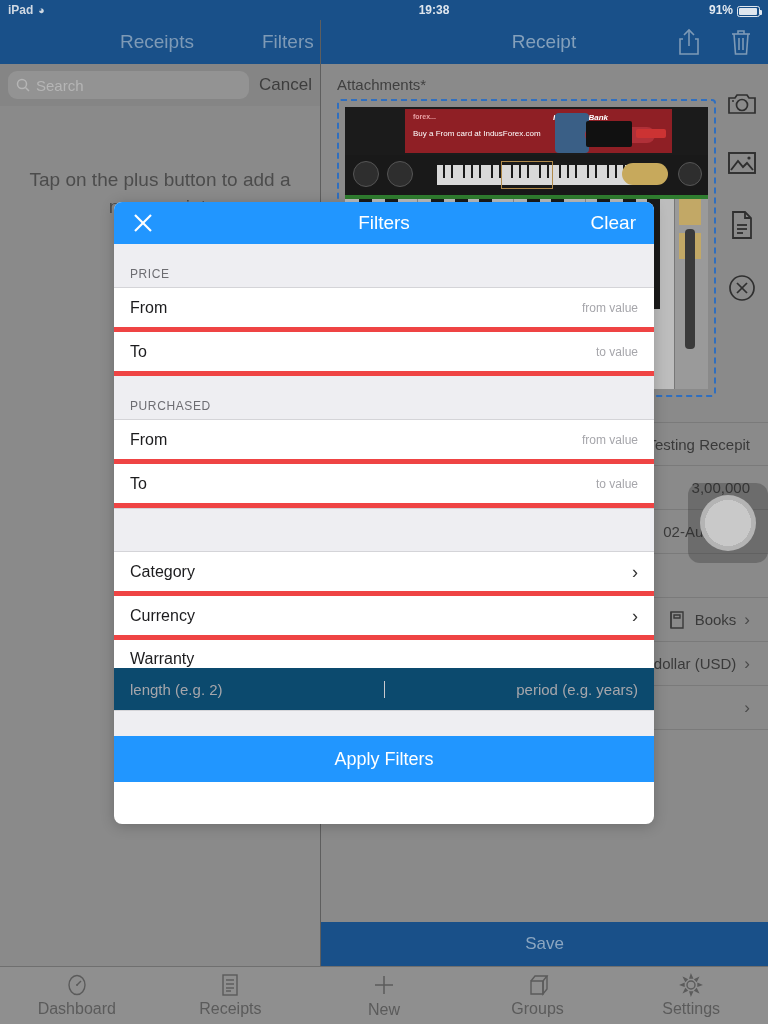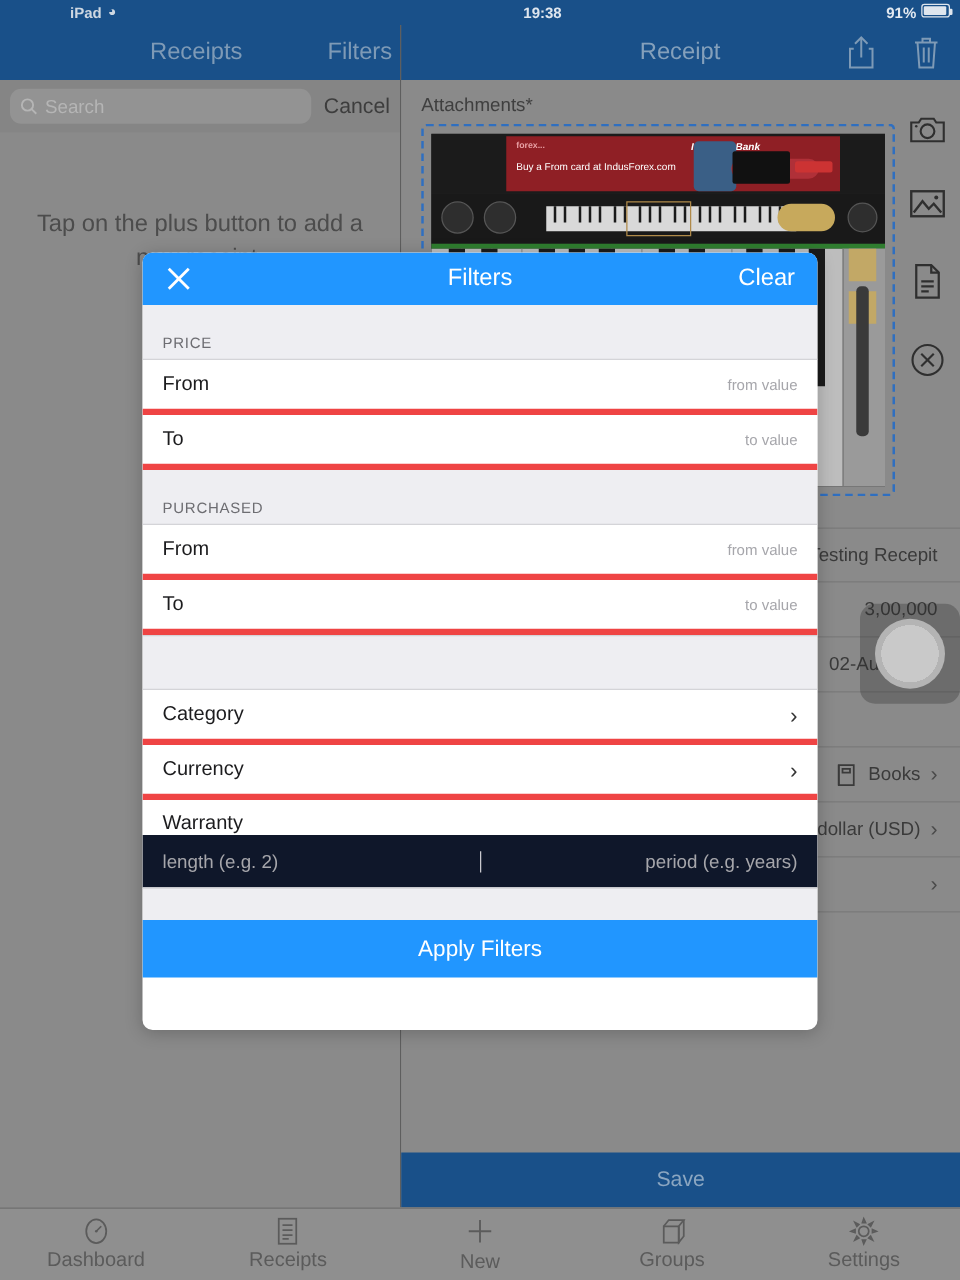--- a/index.html
+++ b/index.html
@@ -13,24 +13,24 @@
 
   
   #app { position: absolute; inset: 0; }
 
   
   .statusbar {
     position: absolute; top: 0; left: 0; width: 768px; height: 20px;
     background: #195089; color: #cfd8e2; font-size: 12px;
     display: flex; align-items: center;
   }
-  .sb-left { position: absolute; left: 8px; display: flex; align-items: center; gap: 5px; font-weight: bold; margin-left: 48px; }
+  .sb-left { position: absolute; left: 8px; display: flex; align-items: center; gap: 5px; font-weight: bold; }
   .sb-time { position: absolute; left: 0; width: 768px; text-align: center; font-weight: bold;
              color: #dfe6ee; padding-left: 100px; }
-  .sb-right { position: absolute; right: 8px; display: flex; align-items: flex-start; gap: 4px; font-weight: bold; color:#e4eaf1;}
+  .sb-right { position: absolute; right: 8px; display: flex; align-items: flex-end; gap: 4px; font-weight: bold; color:#e4eaf1;}
   .batt {
     width: 23px; height: 11px; border: 1px solid #dfe6ee; border-radius: 2.5px;
     position: relative;
   }
   .batt::after { content:""; position:absolute; right:-3px; top:3px; width:2px; height:5px;
                  background:#dfe6ee; border-radius:0 1px 1px 0; }
   .batt i { position:absolute; left:1px; top:1px; bottom:1px; width:85%; background:#dfe6ee; border-radius:1px; display:block;}
   .wifi { font-size: 11px; }
 
   .navbar {
@@ -154,21 +154,21 @@
   .mrow {
     height: 44px; background:#fff; display:flex; align-items:center;
     padding: 0 16px; justify-content:space-between; border-bottom: 5px solid #ef4444;
   }
   .mrow:last-child { border-bottom: none; }
   .mrow .lbl { font-size: 16px; color: #1c1c1e; }
   .mrow .val { font-size: 12px; color: #a6a6ab; }
   .mrow .chv { color:#333; font-size: 18px; line-height: 1; }
 
   .warranty-label { padding: 10px 16px 0; font-size: 16px; color:#1c1c1e; background:#fff; }
-  .warranty-inputs { display:flex; background:#0f172a; height: 42px; align-items:center; }
+  .warranty-inputs { display:flex; background:#0c4a6e; height: 42px; align-items:center; }
   .wi { flex:1; padding: 0 16px; font-size: 15px; color:#a6a6ab; }
   .wi.right { text-align: right; border-left: 1px solid #c9c9ce; }
 
   .apply {
     height: 46px; background:#2196ff; color:#fff; font-size: 18px;
     display:flex; align-items:center; justify-content:center;
   }
   .spacer-row { background:#eeeef2; height: 26px; border-top:1px solid #d4d4d8; }
 </style>
 </head>

